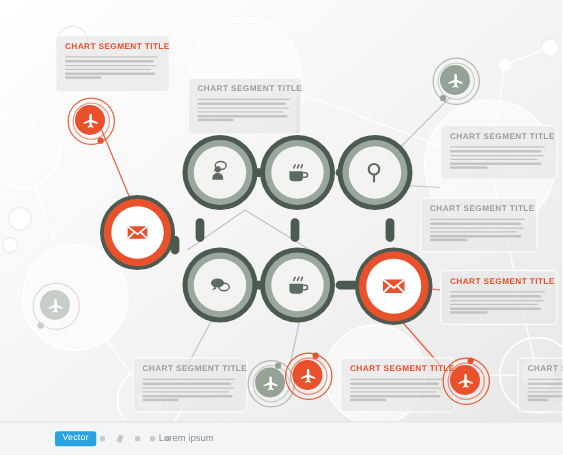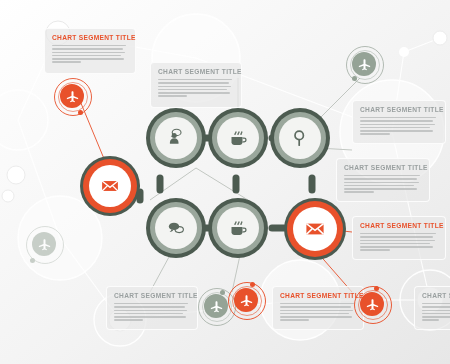--- a/index.html
+++ b/index.html
@@ -385,14 +385,23 @@
     <div class="halo" style="left:2px;top:0;width:36px;height:36px;border-width:1.3px;border-color:#e8512b;opacity:.95;"></div>
     <div class="halo" style="left:6px;top:4px;width:28px;height:28px;border-width:1.2px;border-color:#e8512b;opacity:.6;"></div>
     <div class="disc">
       <svg viewBox="0 0 24 24" width="15" height="15" fill="#ffffff">
         <path d="M21 14.5 13.6 11V5.2c0-.9-.7-1.6-1.6-1.6s-1.6.7-1.6 1.6V11L3 14.5v1.8l7.4-2.2v4.1l-2.1 1.5v1.3l3.7-1 3.7 1v-1.3l-2.1-1.5v-4.1l7.4 2.2z"></path>
       </svg>
     </div>
     <div class="dot" style="left:22px;top:0px;"></div>
   </div>
 
+  <div class="footer">
+    <div class="badge">Vector</div>
+    <div class="fico" style="left:80px;"></div>
+    <div class="fico" style="left:94px;transform:rotate(22deg);height:6px;top:10px;"></div>
+    <div class="fico" style="left:108px;"></div>
+    <div class="fico" style="left:120px;"></div>
+    <div class="fico" style="left:132px;border-radius:50%;"></div>
+    <div class="ftext">Lorem ipsum</div>
+  </div>
 
 </div>
 
 </body></html>

